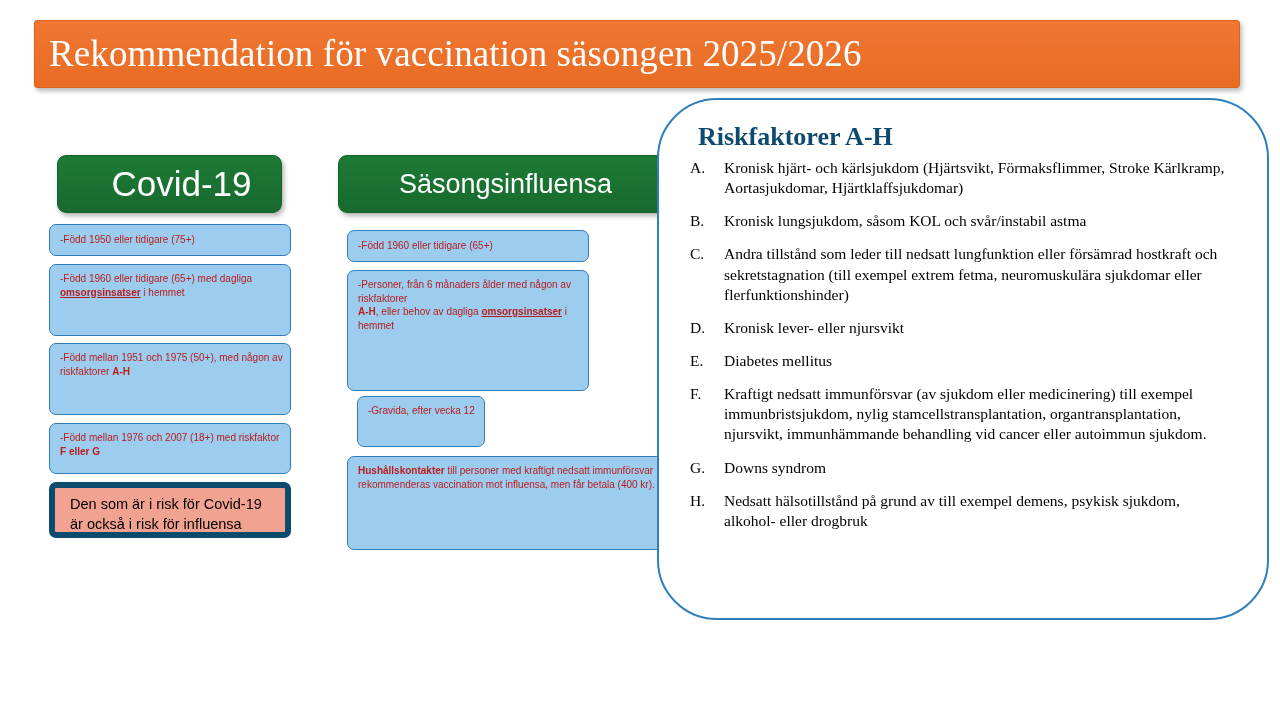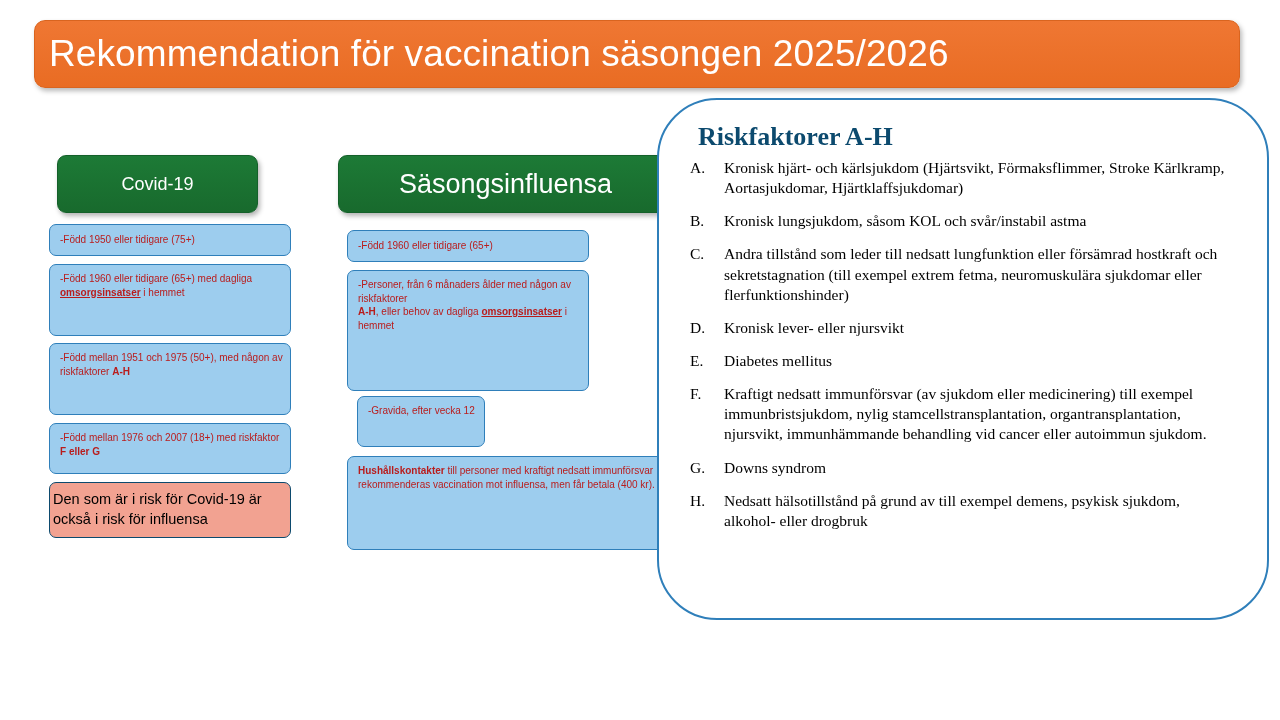--- a/index.html
+++ b/index.html
@@ -17,24 +17,25 @@
 
   
   .title-banner {
     position: absolute;
     left: 34px;
     top: 20px;
     width: 1204px;
     height: 66px;
     background: linear-gradient(180deg, #ef7733 0%, #e96c23 100%);
     border: 1px solid #d9641f;
-    border-radius: 11px;
+    border-radius: 3px;
     box-shadow: 2px 3px 5px rgba(0,0,0,0.28);
     display: flex;
     align-items: center;
+    font-family: Liberation Serif, serif;
   }
   .title-text {
     color: #ffffff;
     font-size: 37px;
     line-height: 1.05;
     padding-left: 14px;
     letter-spacing: 0.1px;
     white-space: nowrap;
   }
 
@@ -48,21 +49,22 @@
     display: flex;
     align-items: center;
     justify-content: center;
     color: #ffffff;
   }
   #covid-header {
     left: 57px;
     top: 155px;
     width: 199px;
     height: 56px;
-    font-size: 18px;
+    font-size: 35px;
+    padding-left: 24px;
   }
   #influ-header {
     left: 338px;
     top: 155px;
     width: 333px;
     height: 56px;
     font-size: 27px;
     align-items: center;
   }
 
@@ -74,24 +76,24 @@
     border-radius: 7px;
     box-sizing: border-box;
     padding: 7px 6px 7px 10px;
     font-size: 10px;
     line-height: 1.35;
     color: #b91c1c;
   }
   .salmon-box {
     position: absolute;
     background: #f2a291;
-    border: 1px solid #0c4a6e;
+    border: 6px solid #0c4a6e;
     border-radius: 7px;
     box-sizing: border-box;
-    padding: 7px 3px;
+    padding: 7px 15px;
     font-size: 14.5px;
     line-height: 1.35;
     color: #000000;
   }
   .u { text-decoration: underline; font-weight: bold; }
   .b { font-weight: bold; }
 
   
   #covid-b1 { left: 49px; top: 224px; width: 242px; height: 32px; display:flex; align-items:center; }
   #covid-b2 { left: 49px; top: 264px; width: 242px; height: 72px; }

